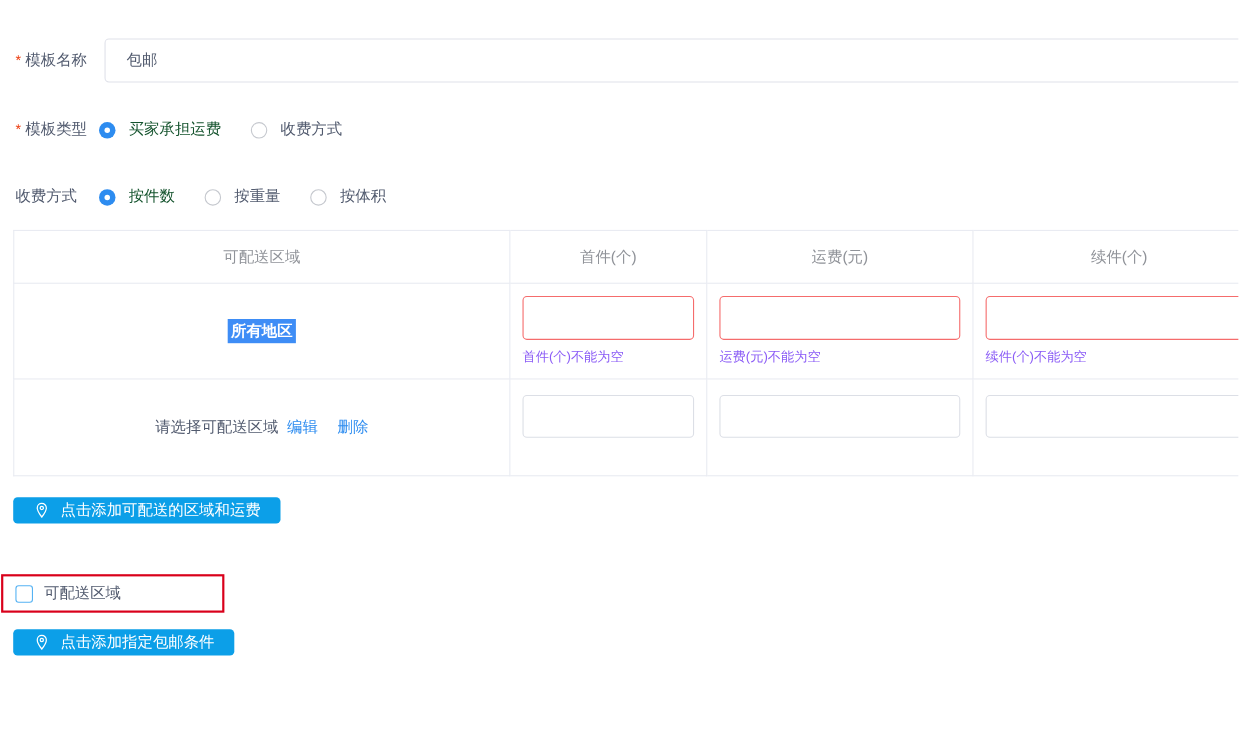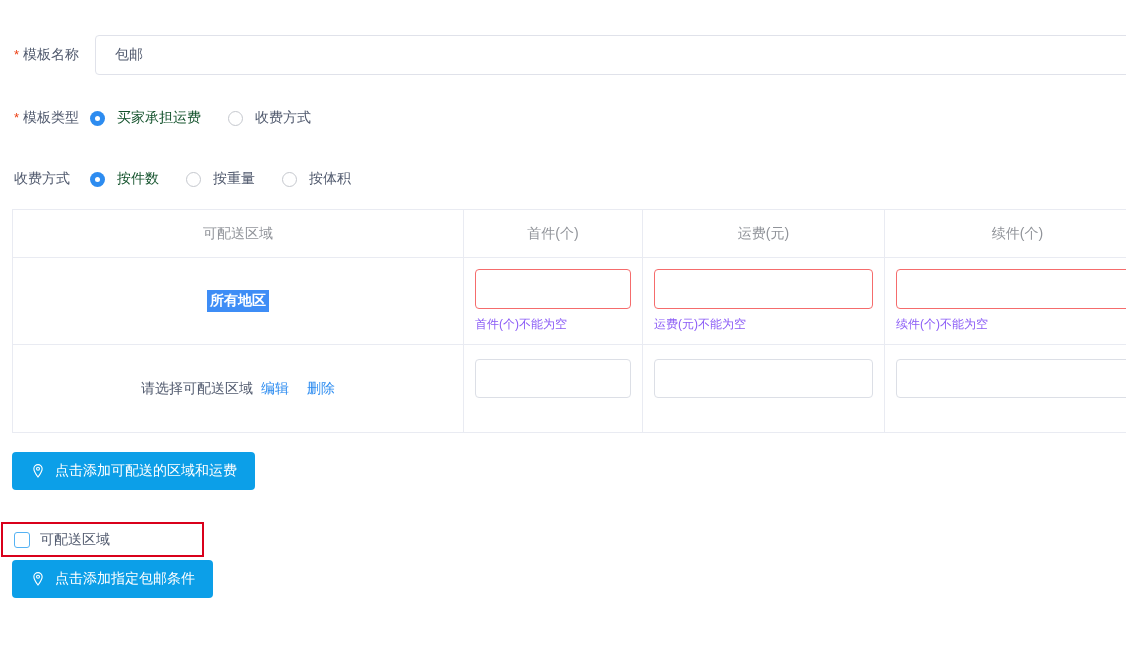--- a/index.html
+++ b/index.html
@@ -66,29 +66,29 @@
   .region-selected {
     background: #3e8df6; color: #ffffff; font-weight: bold;
     padding: 2px 3px; display: inline-block;
   }
   .link { color: #2d8cf0; cursor: pointer; }
   .link-edit { margin-left: 4px; }
   .link-del  { margin-left: 14px; }
 
   
   .btn {
-    position: absolute; left: 12px; height: 38px;
+    position: absolute; left: 12px; height: 24px;
     display: inline-flex; align-items: center;
     background: #0c9fe8; color: #fff; border: none; border-radius: 4px;
     font-size: 14px; padding: 0 18px; cursor: pointer;
     font-family: inherit; white-space: nowrap;
   }
   .btn svg { margin-right: 9px; flex: none; }
   .btn-add-region    { top: 452px; }
-  .btn-add-condition { top: 560px; }
+  .btn-add-condition { top: 572px; }
 
   
   .annot-box {
     position: absolute; left: 1px; top: 522px; width: 203px; height: 35px;
     border: 2px solid #d9001b; display: flex; align-items: center; padding-left: 11px;
     background: #fff;
   }
   .checkbox {
     width: 16px; height: 16px; border: 1px solid #55b2f3; border-radius: 3px;
     background: #fff; flex: none; cursor: pointer;

